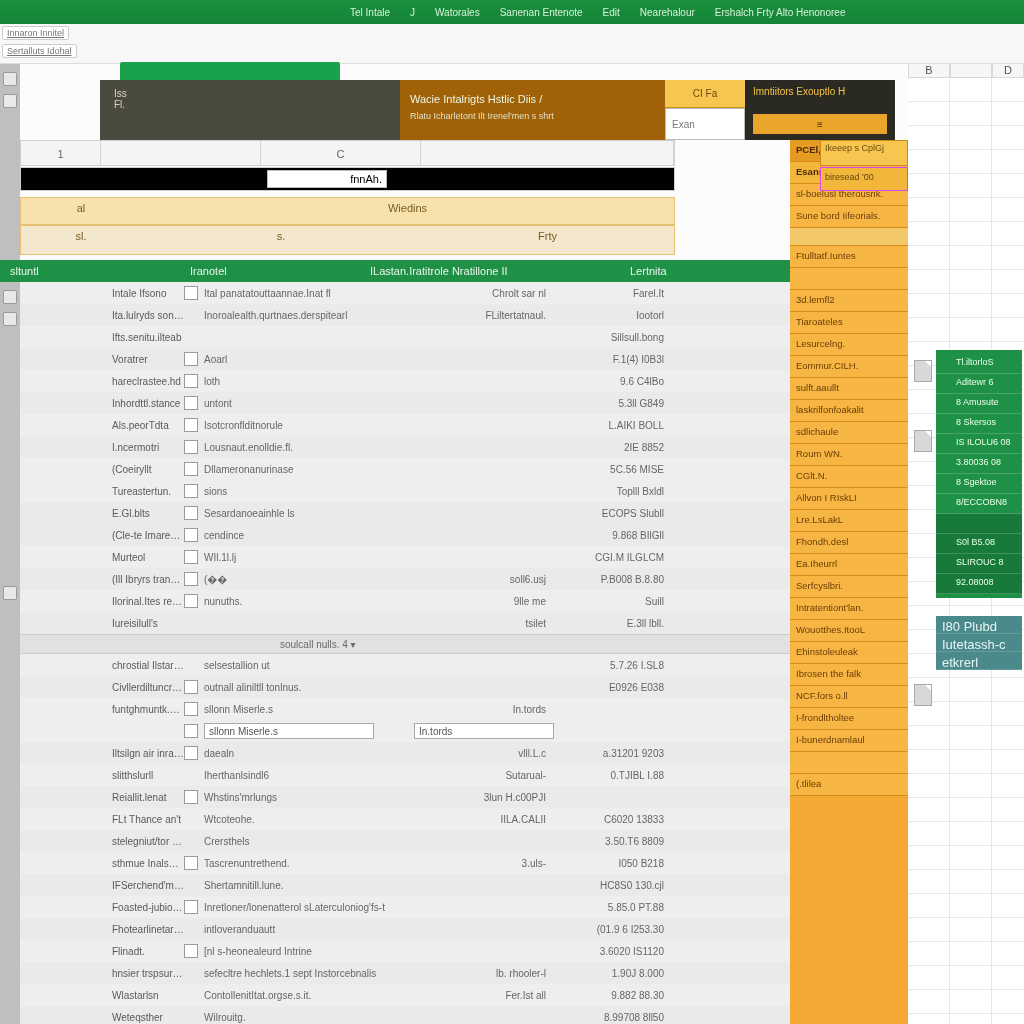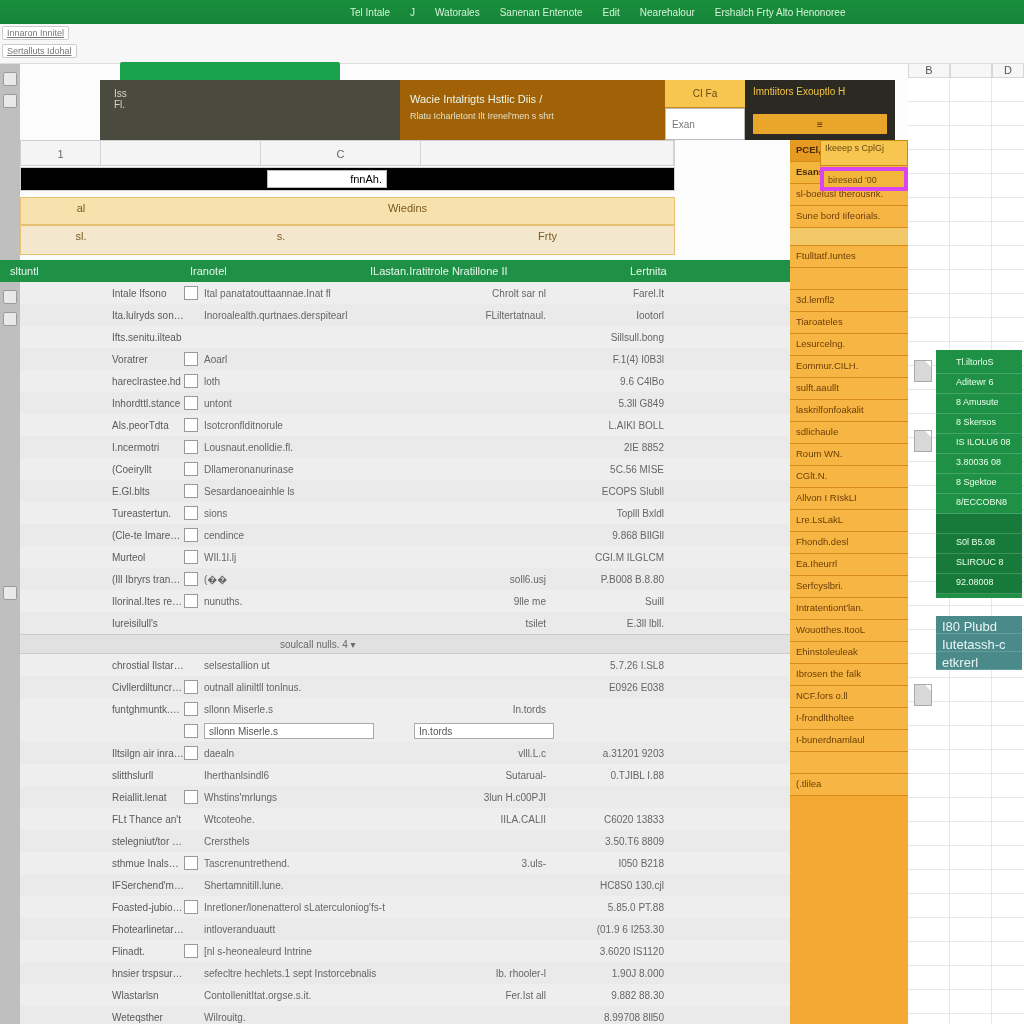--- a/index.html
+++ b/index.html
@@ -342,33 +342,33 @@
       <div class="v2"></div>
       <div class="v3">2IE   8852</div>
     </div>
     <div class="form-row">
       <div class="lab">(Coeiryllt</div>
       <div class="chk"></div>
       <div class="v1">Dllameronanurinase</div>
       <div class="v2"></div>
       <div class="v3">5C.56   MISE</div>
     </div>
+    <div class="form-row">
+      <div class="lab">Tureastertun.</div>
+      <div class="chk"></div>
+      <div class="v1">sions</div>
+      <div class="v2"></div>
+      <div class="v3">Toplll   Bxldl</div>
+    </div>
     <div class="form-row alt">
       <div class="lab">E.Gl.blts</div>
       <div class="chk"></div>
       <div class="v1">Sesardanoeainhle ls</div>
       <div class="v2"></div>
       <div class="v3">ECOPS   Slubll</div>
-    </div>
-    <div class="form-row">
-      <div class="lab">Tureastertun.</div>
-      <div class="chk"></div>
-      <div class="v1">sions</div>
-      <div class="v2"></div>
-      <div class="v3">Toplll   Bxldl</div>
     </div>
     <div class="form-row alt">
       <div class="lab">(Cle-te   Imarean lave's</div>
       <div class="chk"></div>
       <div class="v1">cendince</div>
       <div class="v2"></div>
       <div class="v3">9.868   BIlGll</div>
     </div>
     <div class="form-row">
       <div class="lab">Murteol</div>
@@ -549,21 +549,21 @@
       <div class="so-row">Ibrosen the falk</div>
       <div class="so-row">NCF.fors o.ll</div>
       <div class="so-row">I-frondltholtee</div>
       <div class="so-row">I-bunerdnamlaul</div>
       <div class="so-row"></div>
       <div class="so-row">(.tlilea</div>
     </div>
 </div>
 
 <div style="position:absolute;left:820px;top:140px;width:88px;height:26px;background:#f6c651;border:1px solid #c98a17;color:#6a4a10;font-size:9px;padding:2px 4px">Ikeeep s CplGj</div>
-<div style="position:absolute;left:820px;top:167px;width:88px;height:24px;background:#f1b63a;border:4px solid #d946ef;color:#6a4a10;font-size:9px;padding:4px">biresead '00</div>
+<div style="position:absolute;left:820px;top:167px;width:88px;height:24px;background:#f1b63a;border:1px solid #d946ef;color:#6a4a10;font-size:9px;padding:4px">biresead '00</div>
 
 <div class="float-green" id="float-green">
     <div class="fg-row">Tl.iltorloS</div>
     <div class="fg-row">Aditewr 6</div>
     <div class="fg-row">8 Amusute</div>
     <div class="fg-row">8 Skersos</div>
     <div class="fg-row">IS ILOLU6 08</div>
     <div class="fg-row">3.80036 08</div>
     <div class="fg-row">8 Sgektoe</div>
     <div class="fg-row">8/ECCOBN8</div>

